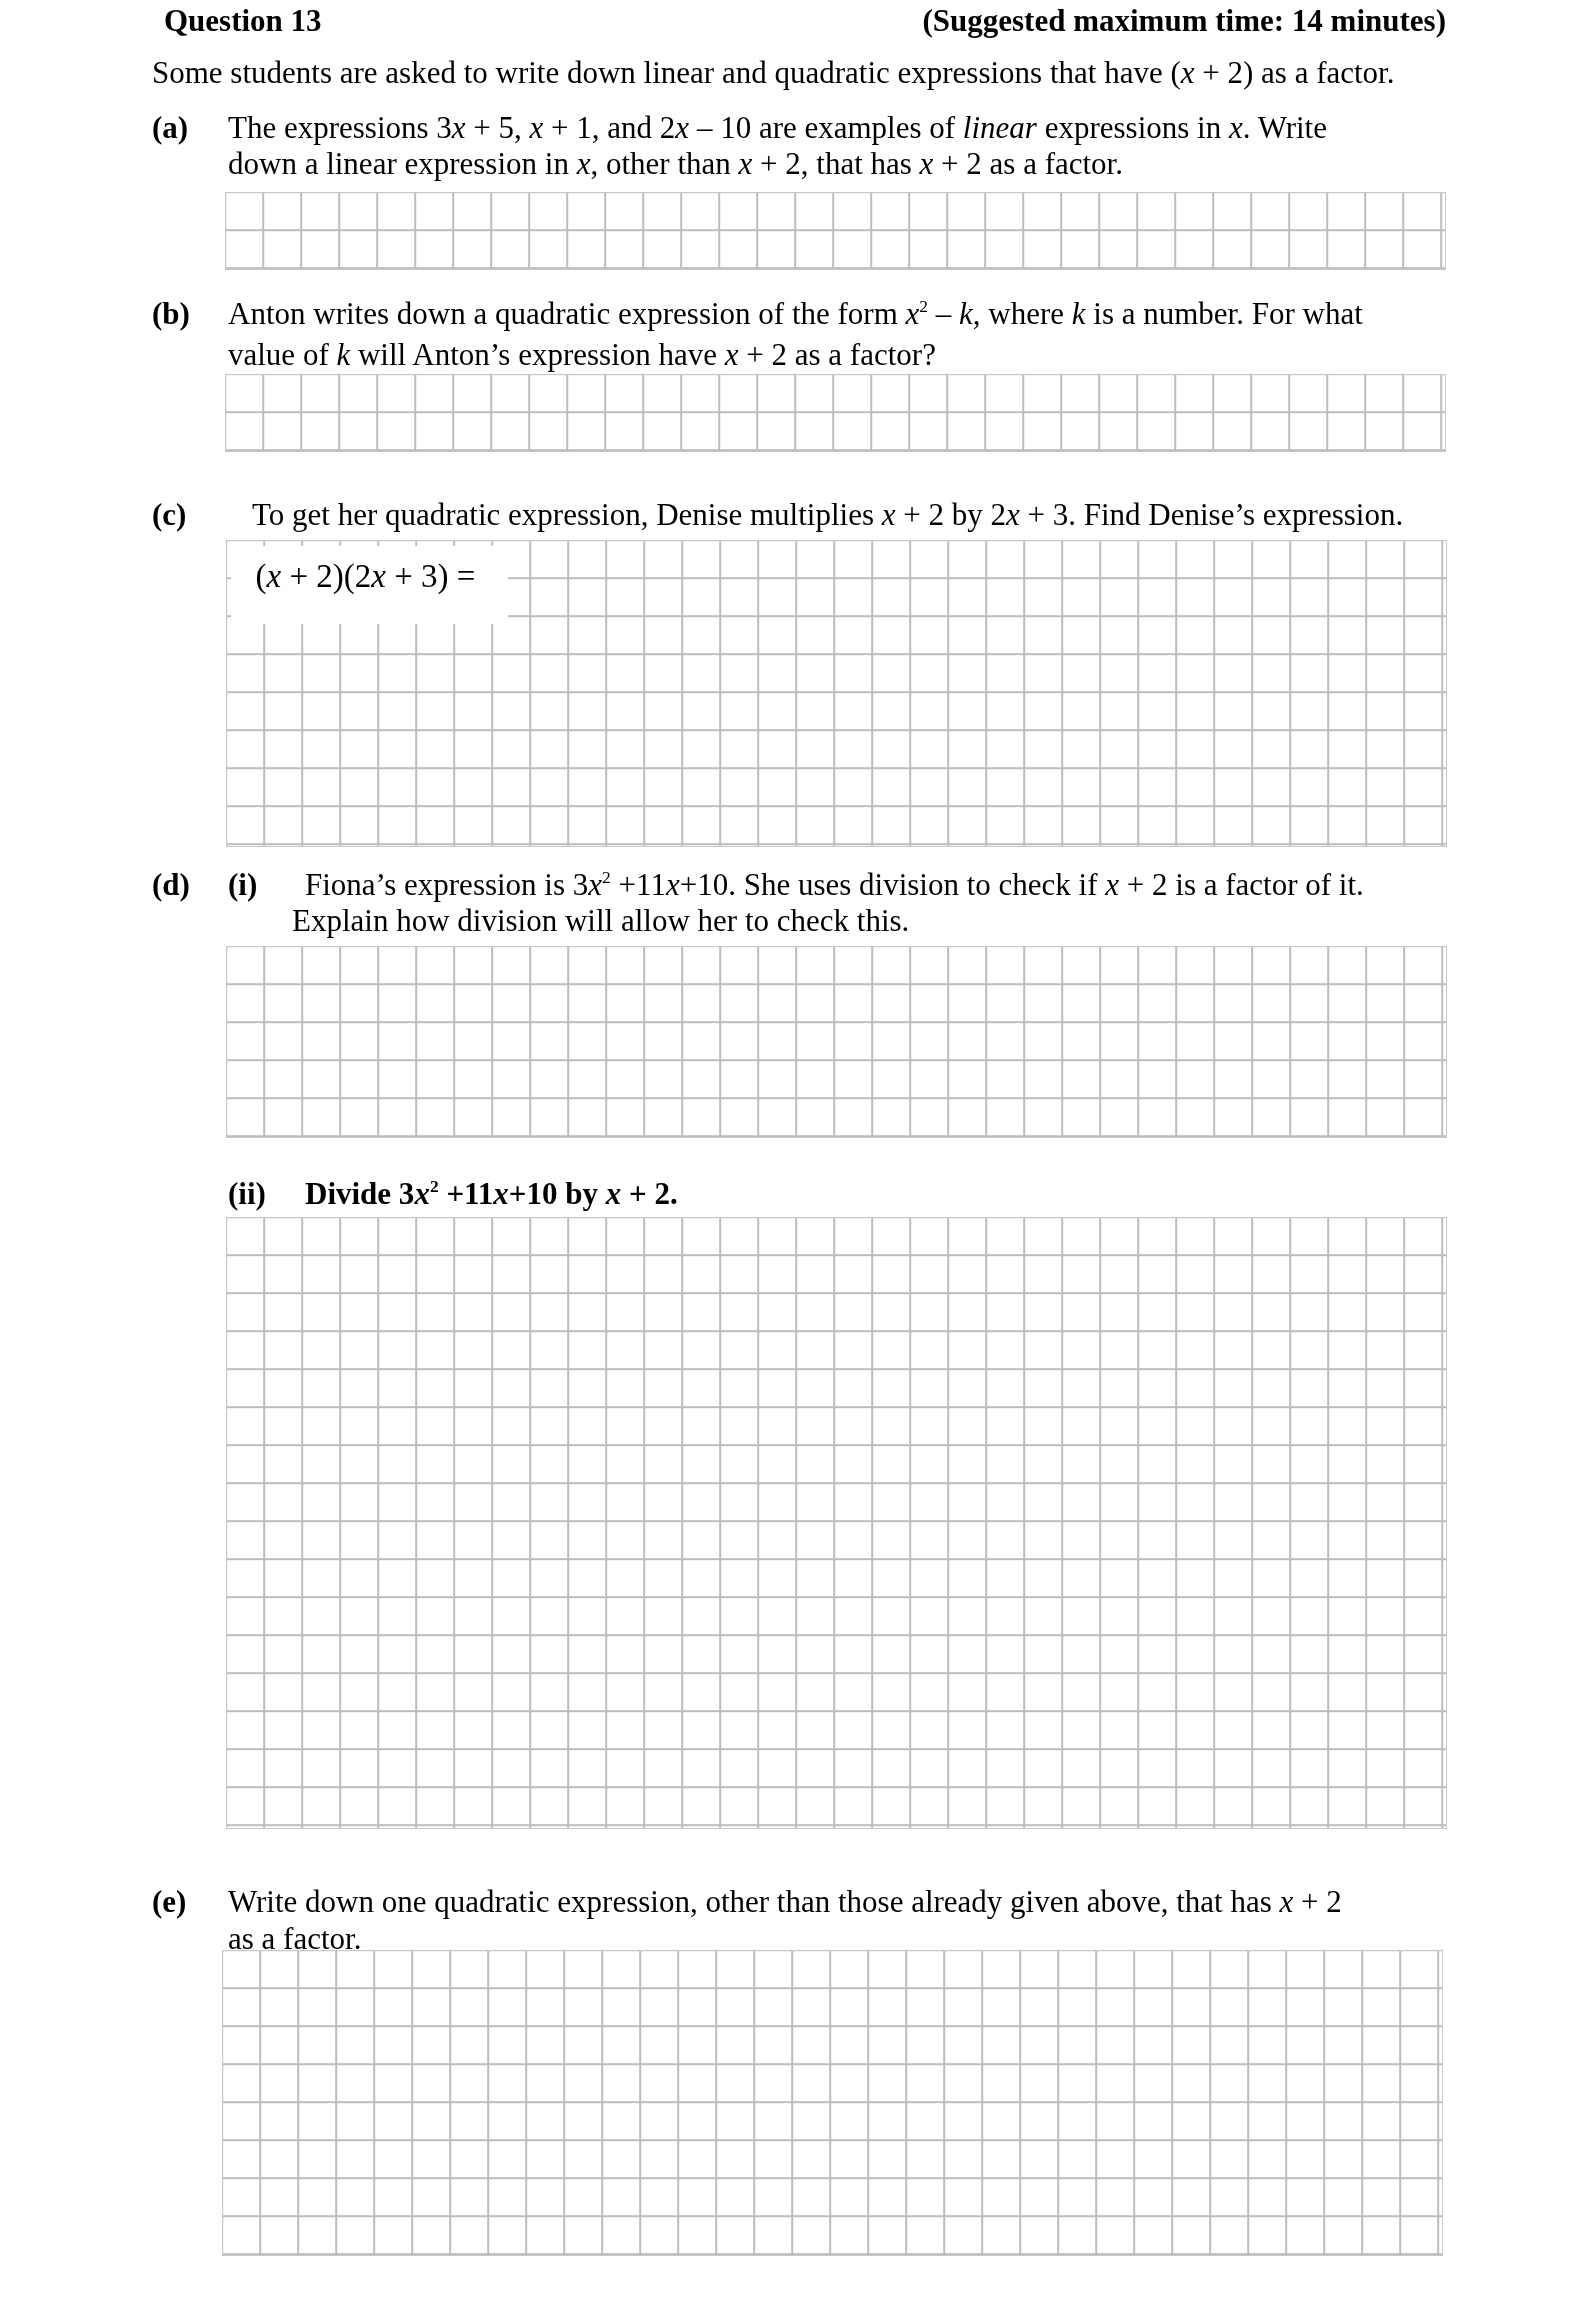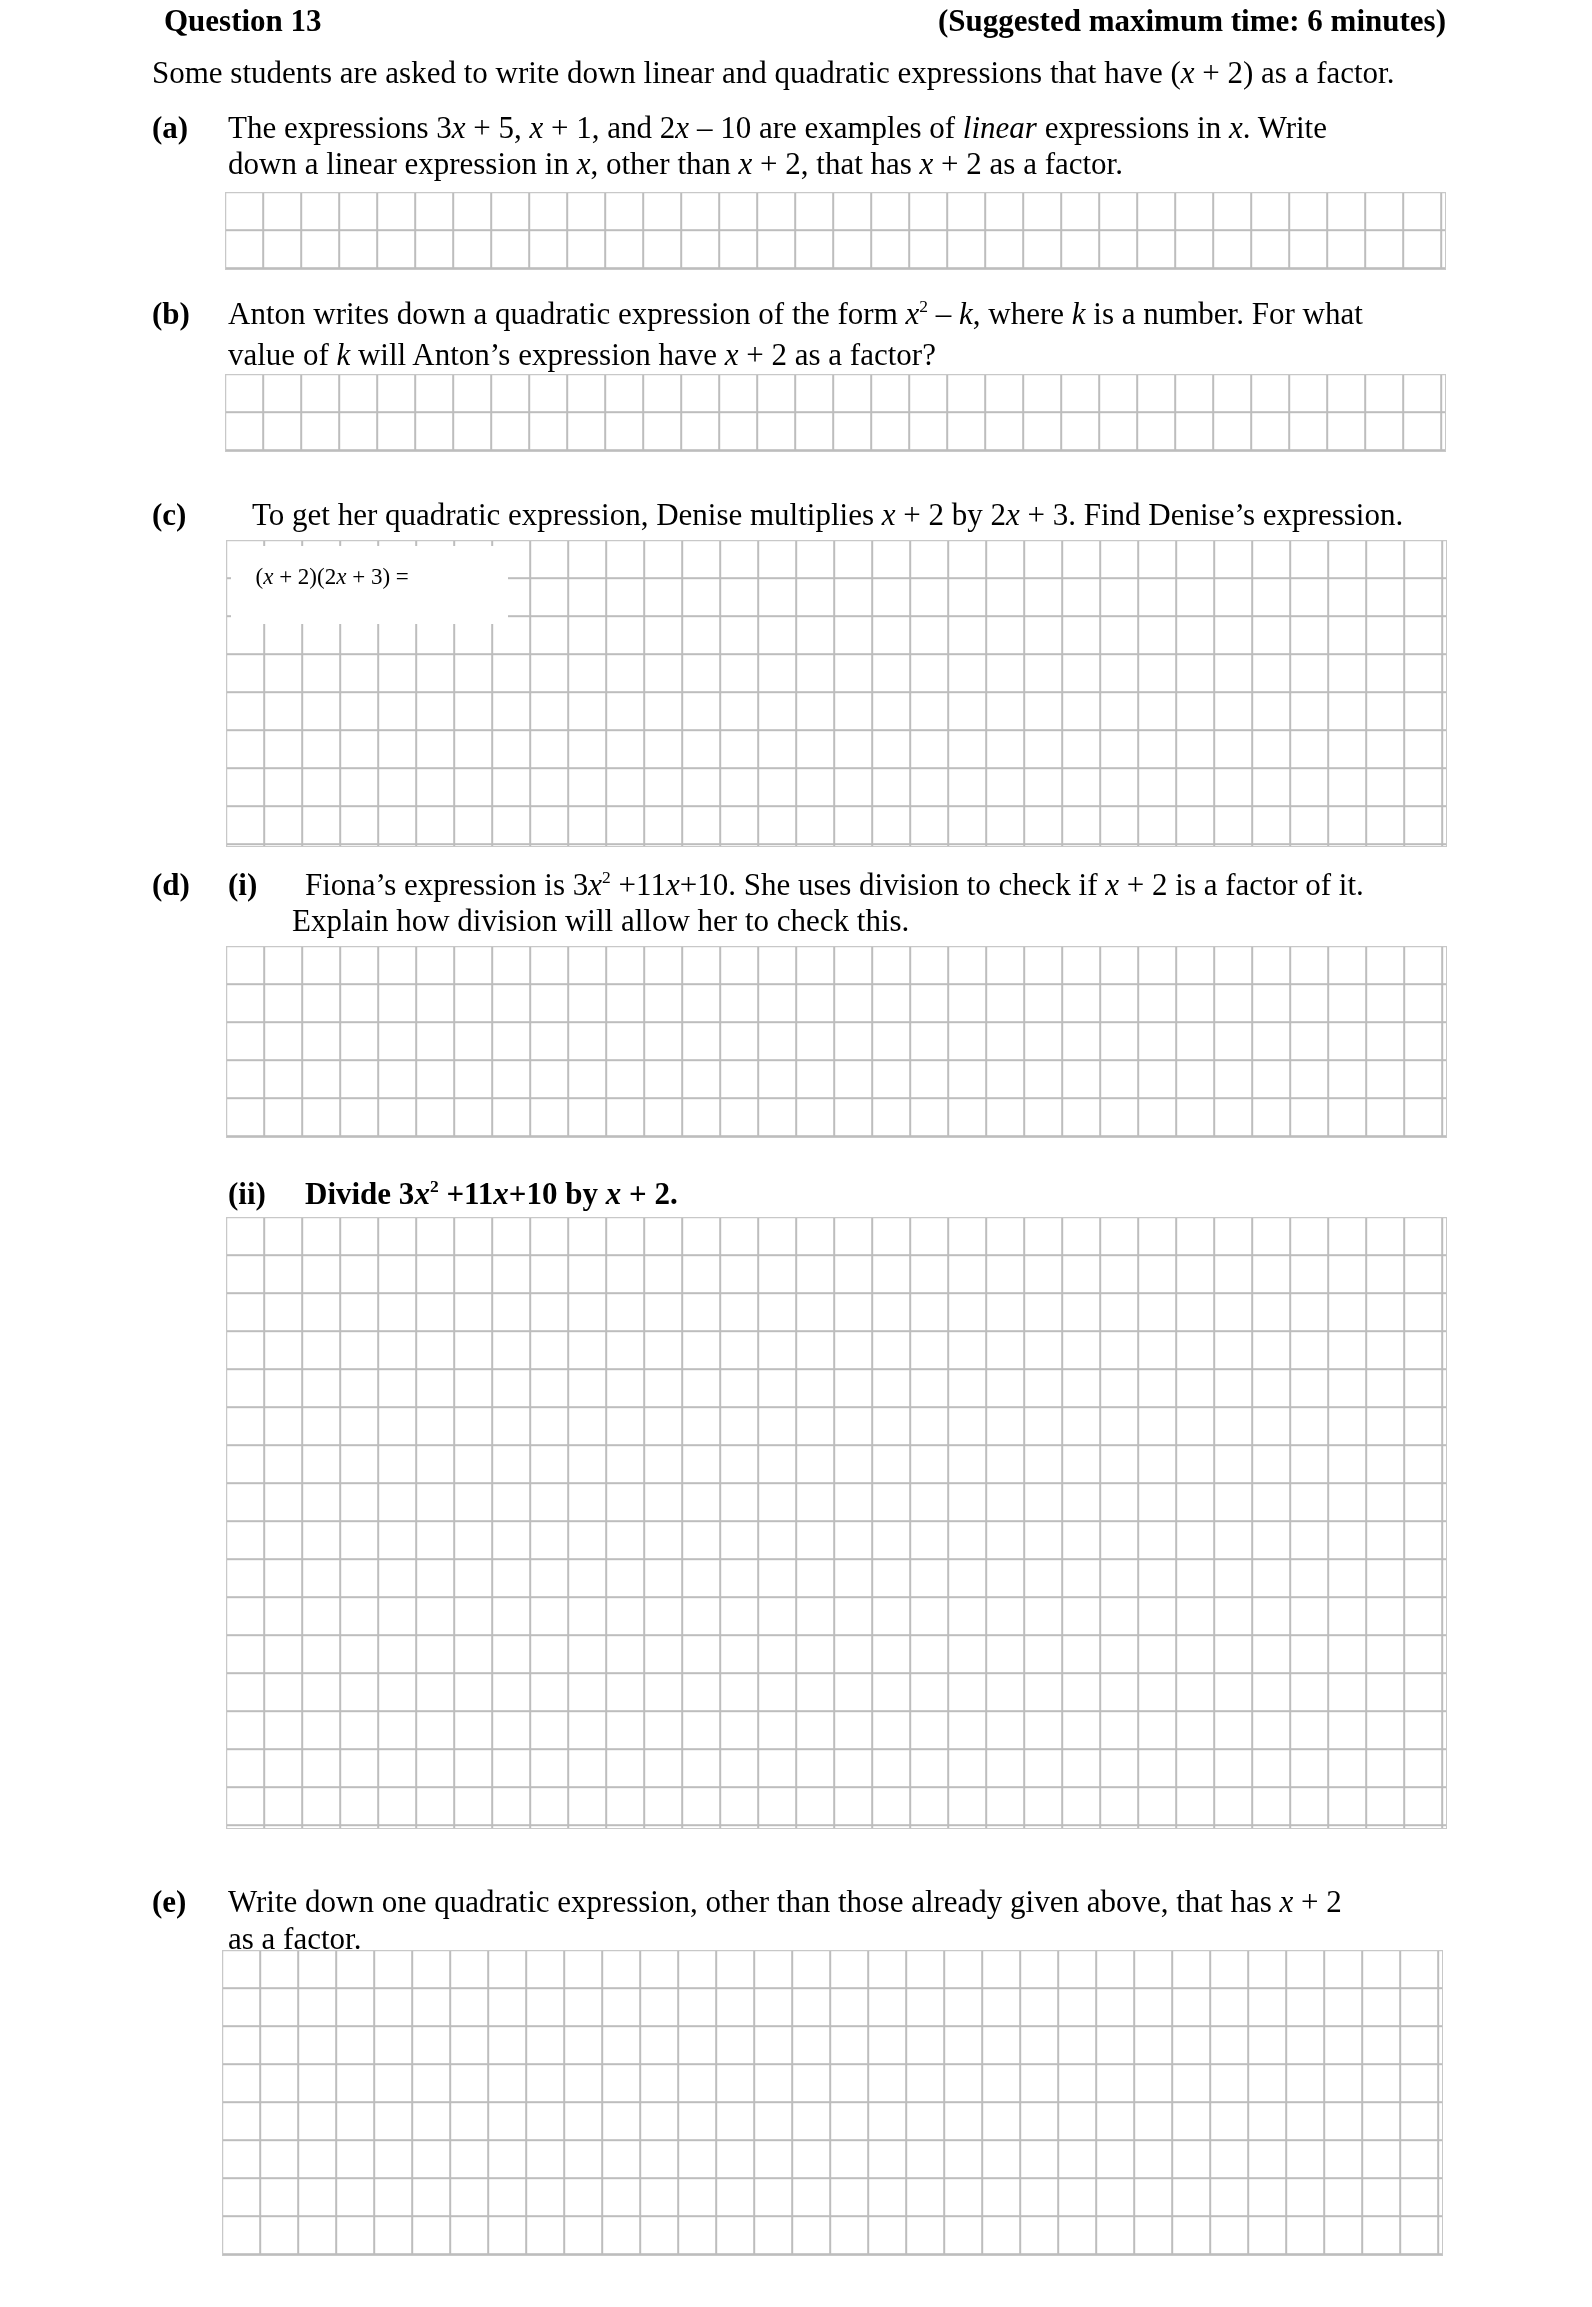--- a/index.html
+++ b/index.html
@@ -9,27 +9,27 @@
   .t { font-size:31px; line-height:37px; }
   .b { font-weight:bold; }
   .i { font-style:italic; }
   sup { font-size:17.5px; line-height:0; vertical-align:12.3px; }
   .grid { position:absolute; border:1.8px solid #c8c8c8; box-sizing:border-box;
           background-color:#fff;
           background-image:
             linear-gradient(to right, #bdbdbd 0, #bdbdbd 1.8px, transparent 1.8px),
             linear-gradient(to bottom, #bdbdbd 0, #bdbdbd 1.8px, transparent 1.8px);
           background-size:38px 38px; background-position:-1.8px -1.8px; }
-  .expr-box { position:absolute; background:#fff; font-size:23px; line-height:39px; padding-left:24.5px; }
+  .expr-box { position:absolute; background:#fff; font-size:33px; line-height:39px; padding-left:24.5px; }
 </style>
 </head>
 <body>
 
 <div class="abs t b" style="left:152px;top:1.8px;margin-left:12px;">Question 13</div>
-<div class="abs t b" style="right:147px;top:1.8px;">(Suggested maximum time: 6 minutes)</div>
+<div class="abs t b" style="right:147px;top:1.8px;">(Suggested maximum time: 14 minutes)</div>
 
 <div class="abs t" style="left:152px;top:54px;"><span>Some students are asked to write down linear and quadratic expressions that have (</span><span class="i">x</span><span> + 2) as a factor.</span></div>
 
 <div class="abs t b" style="left:152px;top:109px;">(a)</div>
 <div class="abs t" style="left:228px;top:109px;"><span>The expressions 3</span><span class="i">x</span><span> + 5, </span><span class="i">x</span><span> + 1, and 2</span><span class="i">x</span><span> – 10 are examples of </span><span class="i">linear</span><span> expressions in </span><span class="i">x</span><span>.  Write</span></div>
 <div class="abs t" style="left:228px;top:145px;"><span>down a linear expression in </span><span class="i">x</span><span>, other than </span><span class="i">x</span><span> + 2, that has </span><span class="i">x</span><span> + 2 as a factor.</span></div>
 <div class="grid" style="left:225px;top:192px;width:1221px;height:78px;"></div>
 
 <div class="abs t b" style="left:152px;top:295px;">(b)</div>
 <div class="abs t" style="left:228px;top:295px;"><span>Anton writes down a quadratic expression of the form </span><span class="i">x</span><sup>2</sup><span> – </span><span class="i">k</span><span>, where </span><span class="i">k</span><span> is a number.  For what</span></div>

